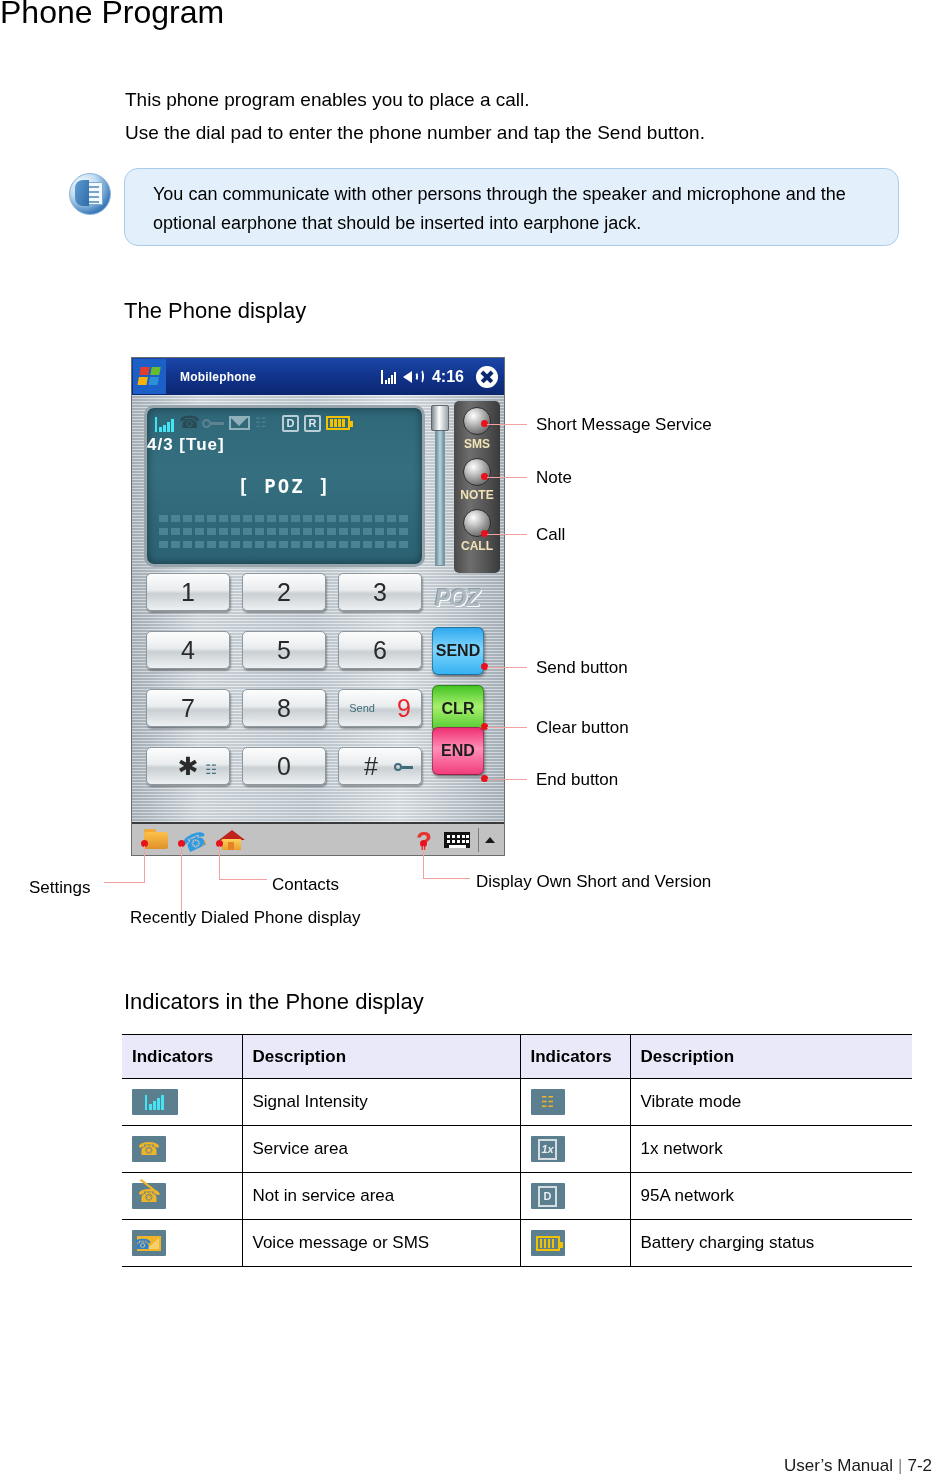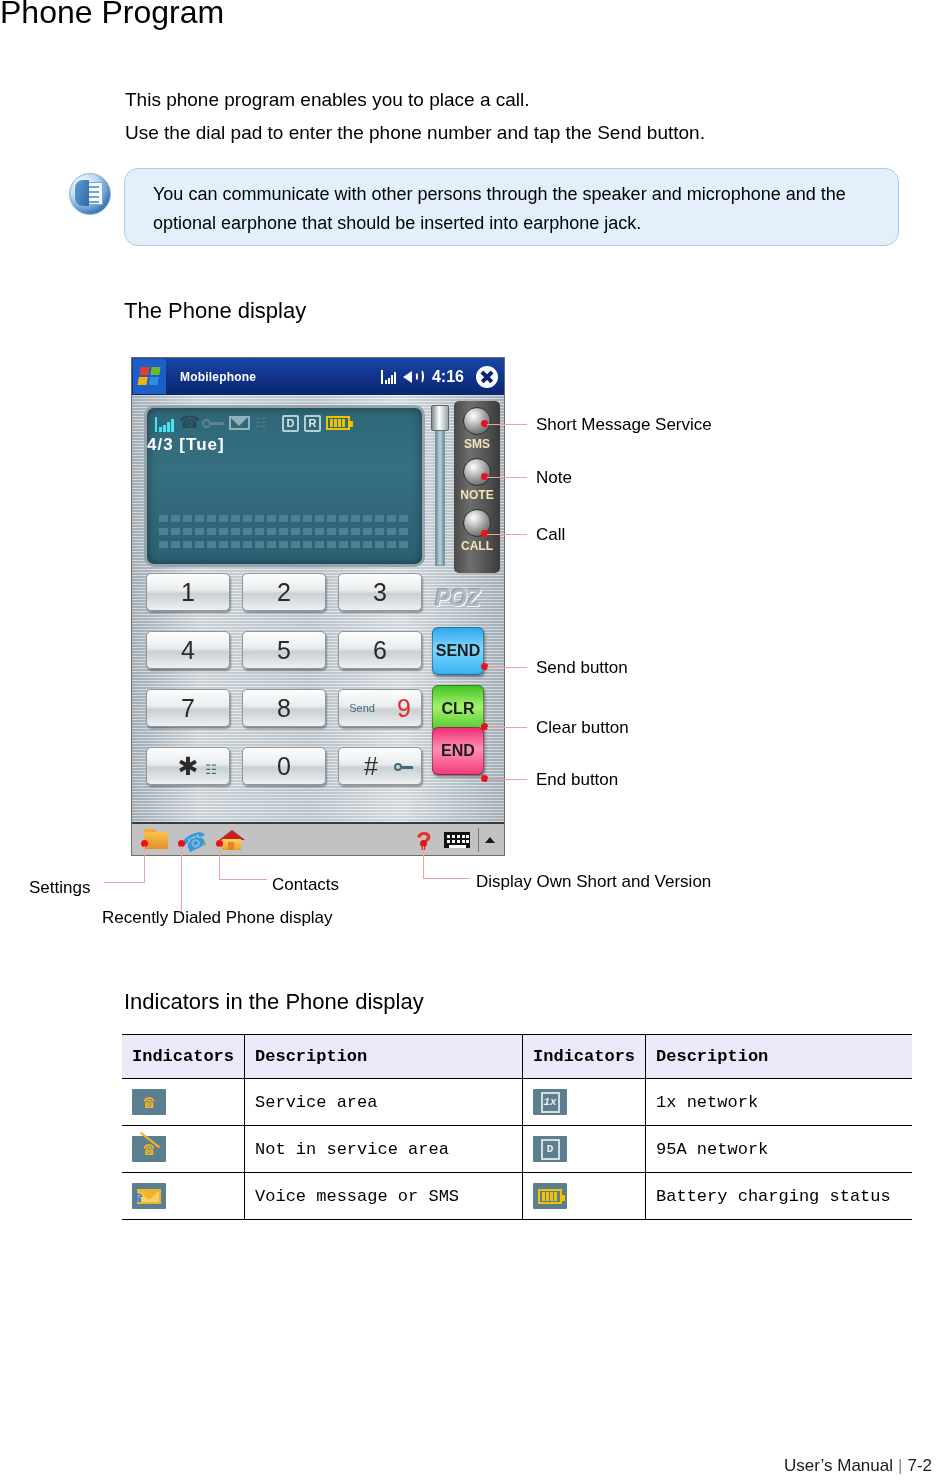--- a/index.html
+++ b/index.html
@@ -350,21 +350,20 @@
     position: absolute; left: 122px; top: 1034px;
     width: 790px;
     border-collapse: collapse;
     font-size: 17px;
   }
   #ind-table th, #ind-table td {
     border-left: 1px solid #000; border-right: 1px solid #000;
     padding: 0 10px;
     text-align: left;
     vertical-align: middle;
-    font-family: Liberation Mono, monospace;
   }
   #ind-table thead th {
     background: #e9e9fa; font-weight: bold; height: 44px;
     border-top: 1px solid #000; border-bottom: 1px solid #000;
   }
   #ind-table tbody td { height: 47px; border-bottom: 1px solid #000; }
   #ind-table tr > *:first-child { border-left: none; }
   #ind-table tr > *:last-child  { border-right: none; }
   .col-ind { width: 120px; }
   .col-desc { width: 278px; }
@@ -479,20 +478,21 @@
         <div class="ind-box">D</div>
         <div class="ind-box">R</div>
         <div class="ind-bat">
             <i></i>
             <i></i>
             <i></i>
             <i></i>
           </div>
       </div>
       <div id="lcd-date">4/3 [Tue]</div>
+      <div id="lcd-poz">[ POZ ]</div>
       <div class="lcd-dots" id="dots1"></div>
       <div class="lcd-dots" id="dots2"></div>
       <div class="lcd-dots" id="dots3"></div>
     </div>
 
     <div id="slider-track"></div>
     <div id="slider-thumb"></div>
 
     <div id="side-panel">
       <div class="side-btn" id="sb-sms"></div>
@@ -619,21 +619,21 @@
 <div class="callout-line" style="left:487px; top:779px; width:40px;"></div>
 <div class="callout-label" style="left:536px; top:770px;">End button</div>
 
 <div class="callout-dot" style="left:141px; top:840px;"></div>
 <div class="callout-vline" style="left:144px; top:846px; height:36px;"></div>
 <div class="callout-line" style="left:104px; top:882px; width:41px;"></div>
 <div class="callout-label" style="left:29px;  top:878px;">Settings</div>
 
 <div class="callout-dot" style="left:178px; top:840px;"></div>
 <div class="callout-vline" style="left:181px; top:846px; height:68px;"></div>
-<div class="callout-label" style="left:102px; top:908px;">Recently Dialed Phone display</div>
+<div class="callout-label" style="left:130px; top:908px;">Recently Dialed Phone display</div>
 
 <div class="callout-dot" style="left:216px; top:840px;"></div>
 <div class="callout-vline" style="left:219px; top:846px; height:33px;"></div>
 <div class="callout-line" style="left:219px; top:879px; width:48px;"></div>
 <div class="callout-label" style="left:272px; top:875px;">Contacts</div>
 
 <div class="callout-dot" style="left:420px; top:840px;"></div>
 <div class="callout-vline" style="left:423px; top:846px; height:32px;"></div>
 <div class="callout-line" style="left:423px; top:878px; width:47px;"></div>
 <div class="callout-label" style="left:476px; top:872px;">Display Own Short and Version</div>
@@ -642,20 +642,38 @@
   <thead>
     <tr>
       <th class="col-ind">Indicators</th>
       <th class="col-desc">Description</th>
       <th class="col-ind2">Indicators</th>
       <th>Description</th>
     </tr>
   </thead>
   <tbody>
 
+    <tr>
+      <td>
+        <span class="chip chip-sig">
+          <span class="stem"></span>
+            <span class="b" style="height:6px"></span>
+            <span class="b" style="height:9px"></span>
+            <span class="b" style="height:12px"></span>
+            <span class="b" style="height:15px"></span>
+        </span>
+      </td>
+      <td>Signal Intensity</td>
+      <td>
+        <span class="chip">
+            <span class="vib">☷</span>
+          </span>
+      </td>
+      <td>Vibrate mode</td>
+    </tr>
 
     <tr>
       <td>
         <span class="chip">
             <span class="tel">☎</span>
           </span>
       </td>
       <td>Service area</td>
       <td>
         <span class="chip">

